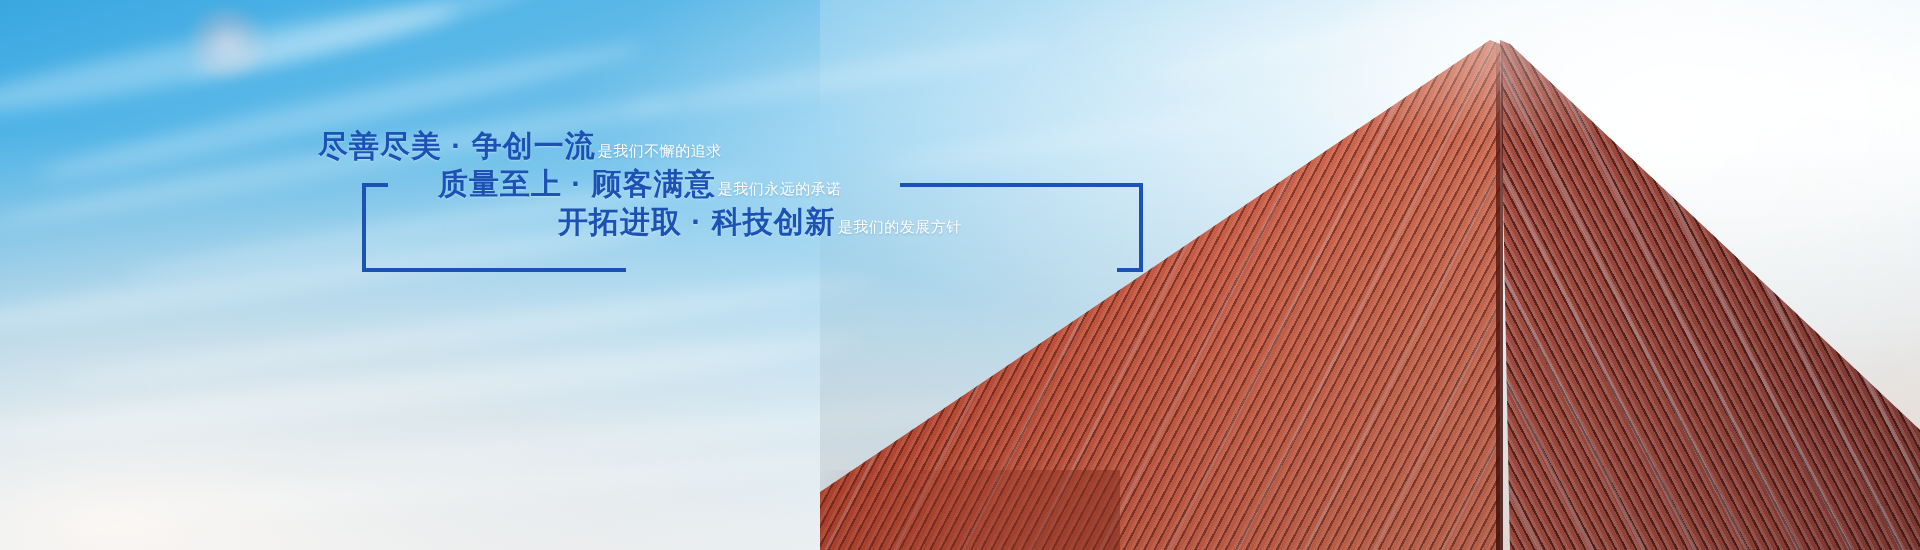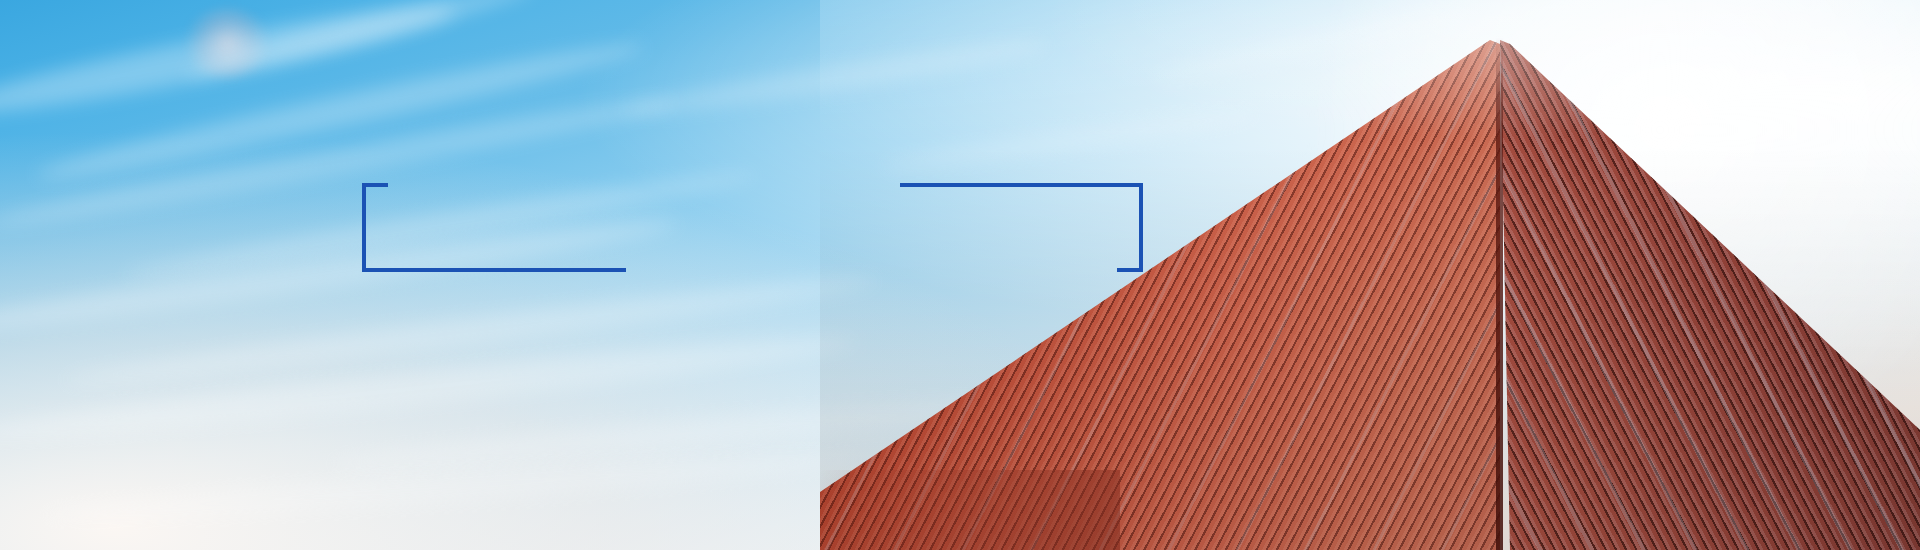--- a/index.html
+++ b/index.html
@@ -226,14 +226,32 @@
 
   <div class="frame">
     <div class="fl f-left-v"></div>
     <div class="fl f-top-a"></div>
     <div class="fl f-top-b"></div>
     <div class="fl f-right-v"></div>
     <div class="fl f-bot-a"></div>
     <div class="fl f-bot-b"></div>
   </div>
 
+  <div class="textblock">
+
+    <div class="line l1">
+      <span class="hl">尽善尽美 · 争创一流</span>
+      <span class="tail">是我们不懈的追求</span>
+    </div>
+
+    <div class="line l2">
+      <span class="hl">质量至上 · 顾客满意</span>
+      <span class="tail">是我们永远的承诺</span>
+    </div>
+
+    <div class="line l3">
+      <span class="hl">开拓进取 · 科技创新</span>
+      <span class="tail">是我们的发展方针</span>
+    </div>
+
+  </div>
 
 </div>
 
 </body></html>

